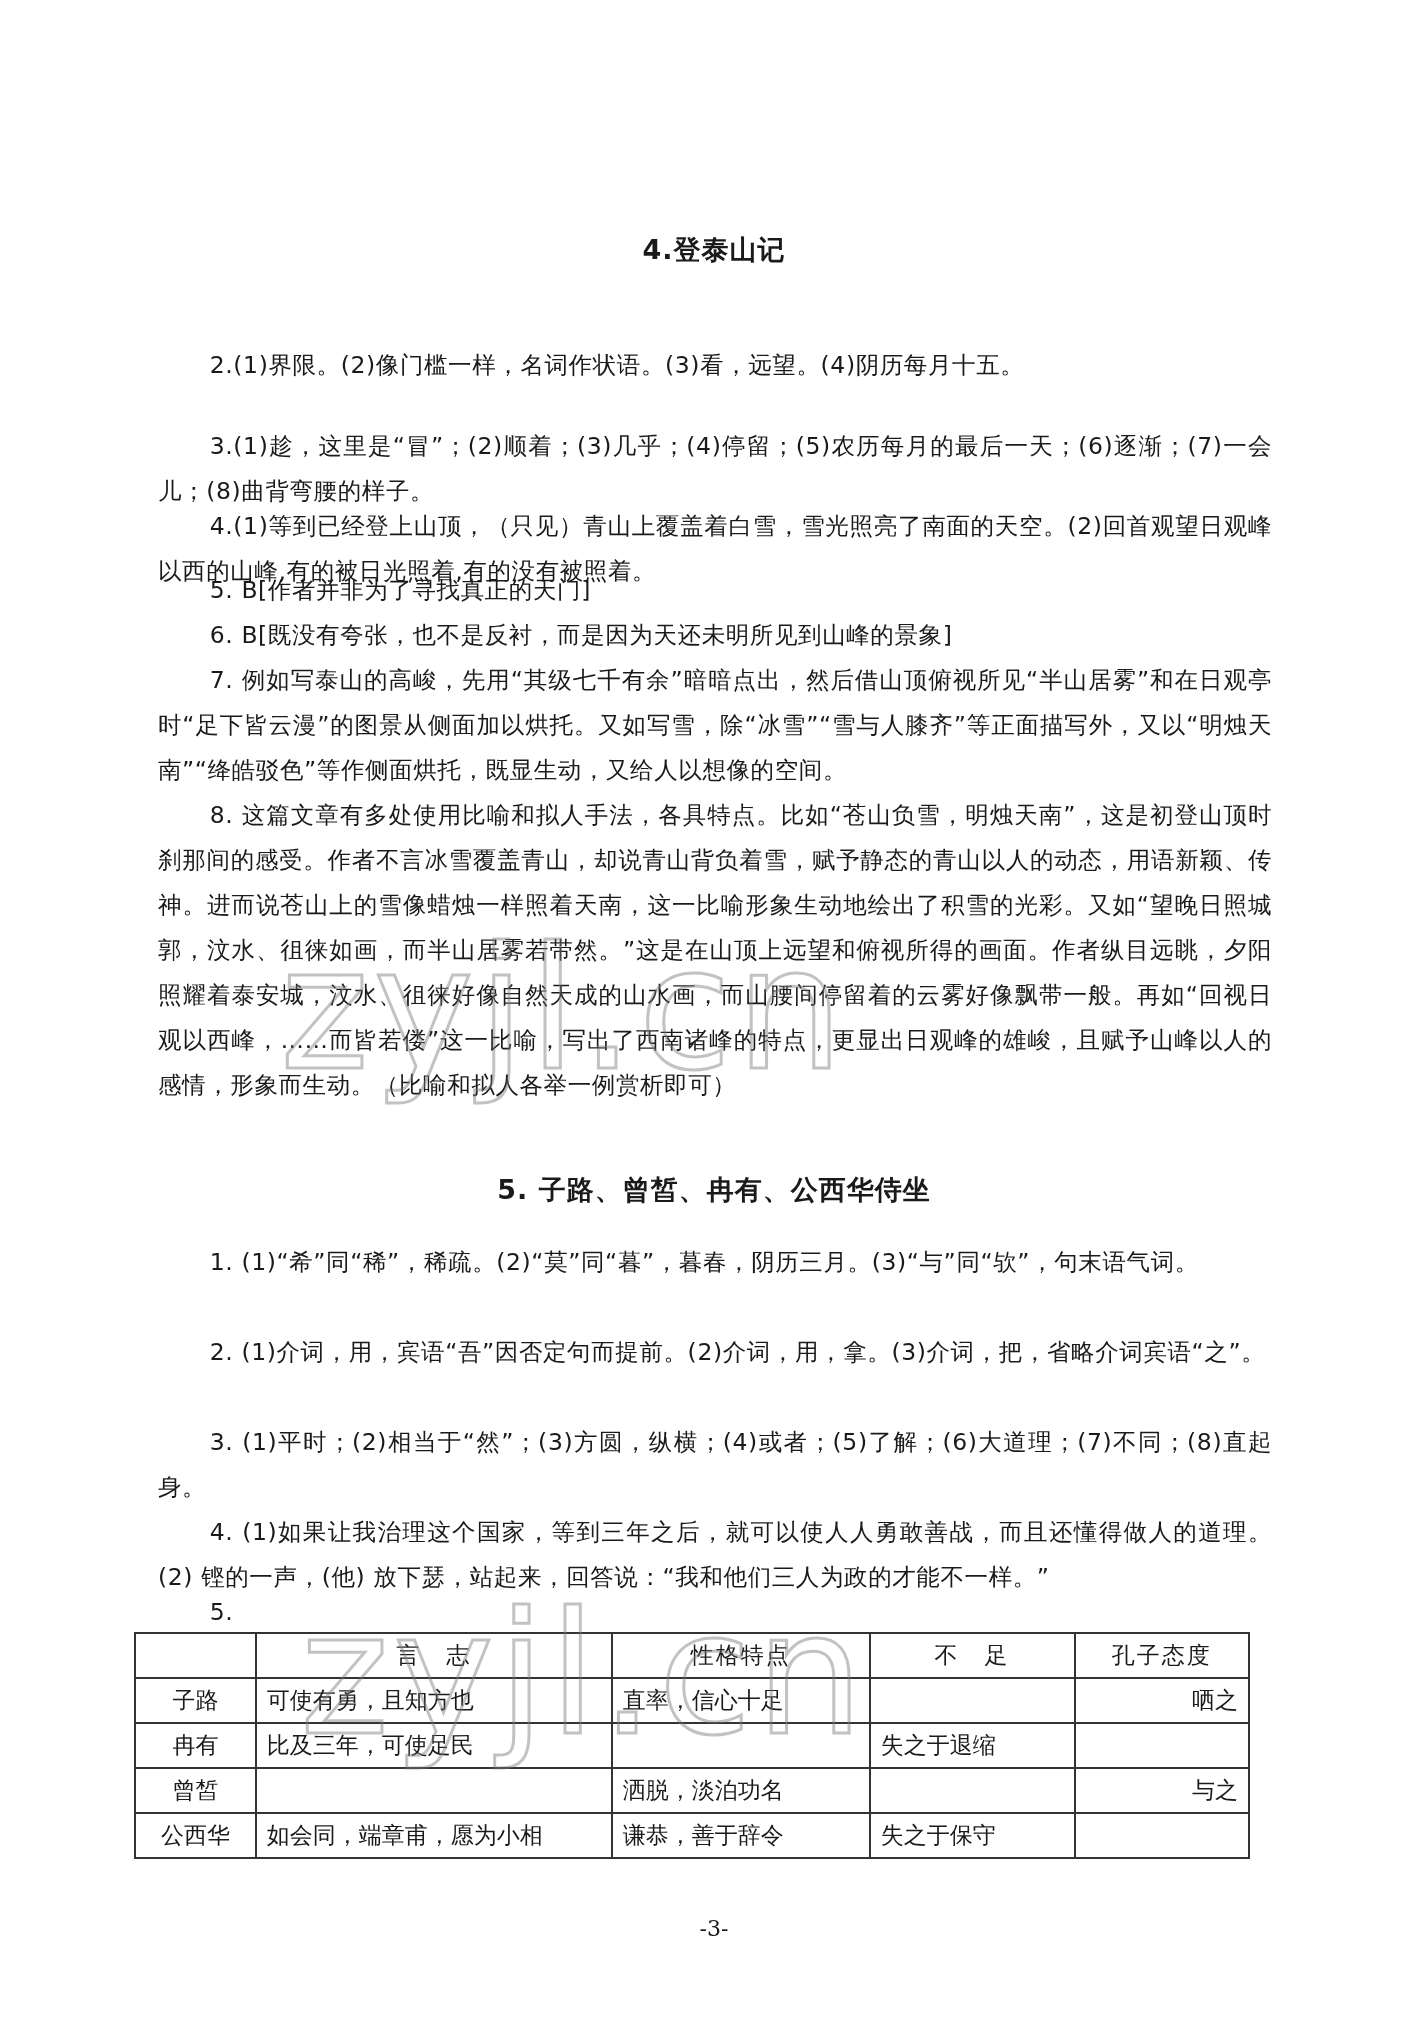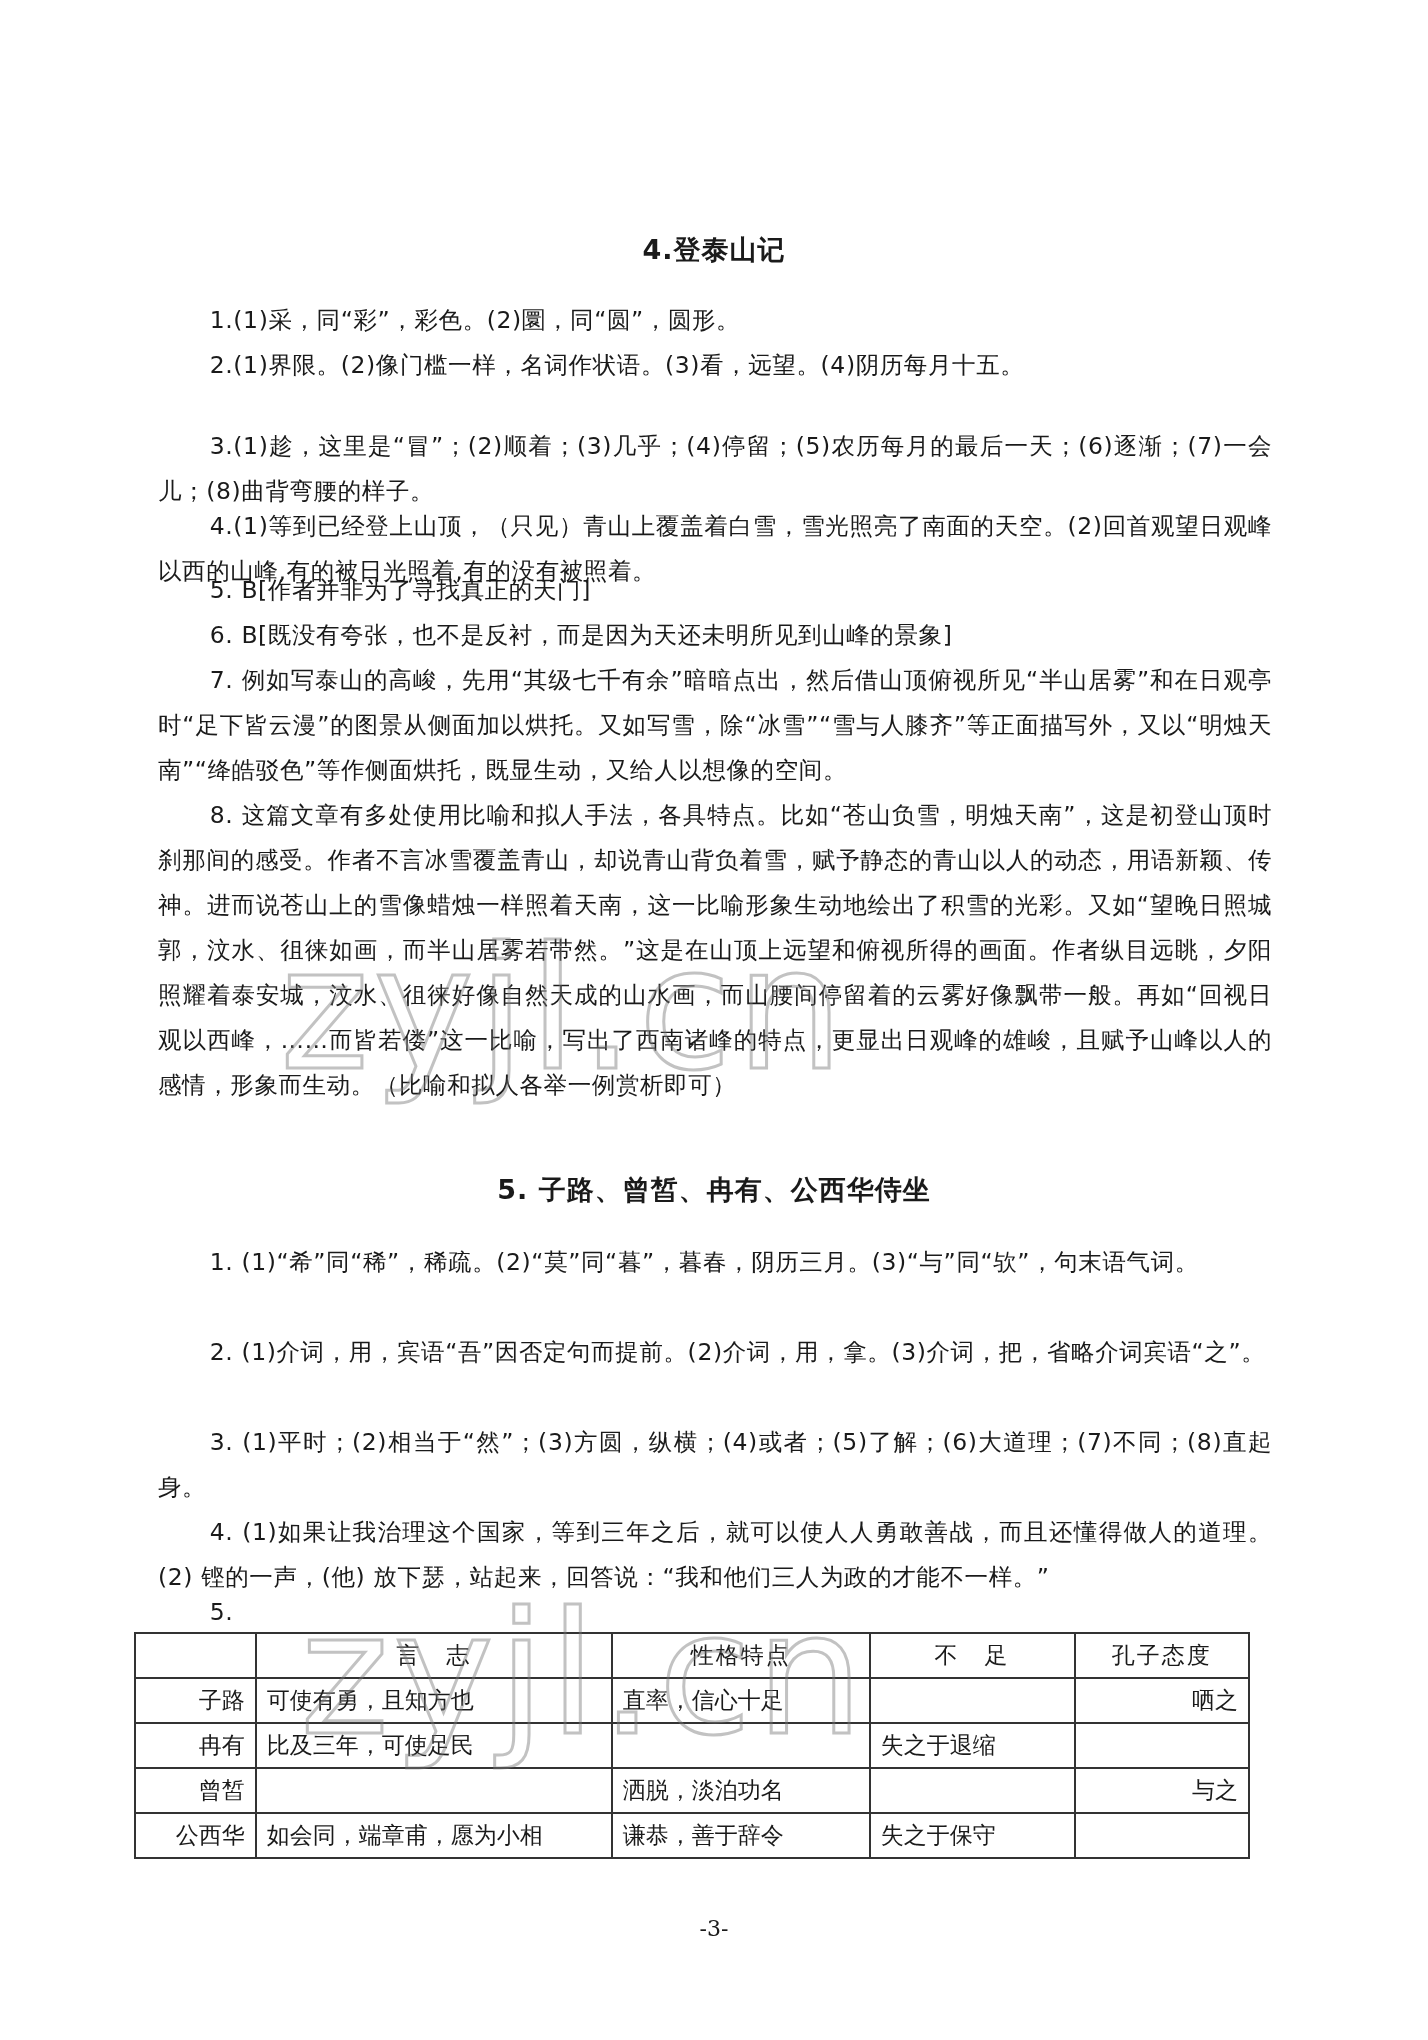--- a/index.html
+++ b/index.html
@@ -8,40 +8,39 @@
     .page { position: absolute; left: 0; top: 0; width: 1428px; height: 2040px; }
     .section-title { position: absolute; left: 0; width: 1428px; text-align: center;
       font-size: 27px; font-weight: bold; letter-spacing: 1px; }
     .para { position: absolute; left: 158px; width: 1114px; font-size: 23.5px;
       line-height: 45px; text-indent: 2.2em; text-align: justify; letter-spacing: 0.6px; }
     table.answer { position: absolute; left: 134px; top: 1632px; width: 1116px;
       border-collapse: collapse; font-size: 23px; font-family: "DejaVu Serif", "Liberation Serif", serif; }
     table.answer td, table.answer th { border: 2px solid #333; height: 43px; padding: 0 10px;
       font-weight: normal; white-space: nowrap; }
     table.answer th { text-align: center; letter-spacing: 2px; border-radius: 7px; }
-    .c0 { width: 102px; text-align: right; font-family: "DejaVu Sans", sans-serif; }
+    .c0 { width: 102px; text-align: center; font-family: "DejaVu Sans", sans-serif; }
     .c1 { width: 340px; }
     .c2 { width: 244px; }
     .c3 { width: 190px; }
     .c4 { width: 158px; }
     td.center { text-align: right; }
     .page-num { position: absolute; left: 0; width: 1428px; top: 1916px; text-align: center;
       font-size: 22px; font-family: "DejaVu Serif", serif; }
     .watermark { position: absolute; font-family: "DejaVu Sans", sans-serif; font-size: 170px;
       color: transparent; -webkit-text-stroke: 3px rgba(120,120,120,0.45); letter-spacing: 4px;
       pointer-events: none; }
   </style>
 </head>
 <body>
 
 <div class="page">
 
   <div class="section-title" style="top:232px;">4.登泰山记</div>
 
-  <div class="para" style="top:298px;">1.(1)采，同“彩”，彩色。(2)圜，同“圆”，圆形。</div>
   <div class="para" style="top:343px;">2.(1)界限。(2)像门槛一样，名词作状语。(3)看，远望。(4)阴历每月十五。</div>
   <div class="para" style="top:388px;margin-top:36px;">3.(1)趁，这里是“冒”；(2)顺着；(3)几乎；(4)停留；(5)农历每月的最后一天；(6)逐渐；(7)一会儿；(8)曲背弯腰的样子。</div>
   <div class="para" style="top:504px;">4.(1)等到已经登上山顶，（只见）青山上覆盖着白雪，雪光照亮了南面的天空。(2)回首观望日观峰以西的山峰,有的被日光照着,有的没有被照着。</div>
   <div class="para" style="top:568px;">5. B[作者并非为了寻找真正的天门]</div>
   <div class="para" style="top:613px;">6. B[既没有夸张，也不是反衬，而是因为天还未明所见到山峰的景象]</div>
   <div class="para" style="top:658px;">7. 例如写泰山的高峻，先用“其级七千有余”暗暗点出，然后借山顶俯视所见“半山居雾”和在日观亭时“足下皆云漫”的图景从侧面加以烘托。又如写雪，除“冰雪”“雪与人膝齐”等正面描写外，又以“明烛天南”“绛皓驳色”等作侧面烘托，既显生动，又给人以想像的空间。</div>
   <div class="para" style="top:793px;">8. 这篇文章有多处使用比喻和拟人手法，各具特点。比如“苍山负雪，明烛天南”，这是初登山顶时刹那间的感受。作者不言冰雪覆盖青山，却说青山背负着雪，赋予静态的青山以人的动态，用语新颖、传神。进而说苍山上的雪像蜡烛一样照着天南，这一比喻形象生动地绘出了积雪的光彩。又如“望晚日照城郭，汶水、徂徕如画，而半山居雾若带然。”这是在山顶上远望和俯视所得的画面。作者纵目远眺，夕阳照耀着泰安城，汶水、徂徕好像自然天成的山水画，而山腰间停留着的云雾好像飘带一般。再如“回视日观以西峰，……而皆若偻”这一比喻，写出了西南诸峰的特点，更显出日观峰的雄峻，且赋予山峰以人的感情，形象而生动。（比喻和拟人各举一例赏析即可）</div>
 
   <div class="section-title" style="top:1172px;">5. 子路、曾皙、冉有、公西华侍坐</div>
 

